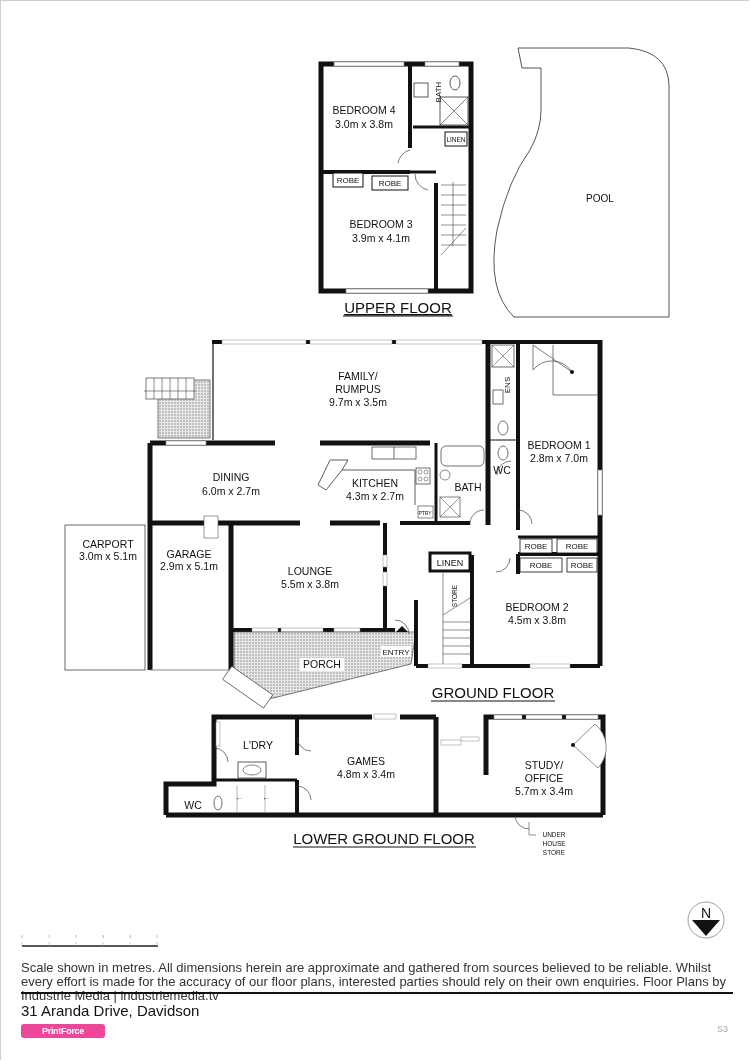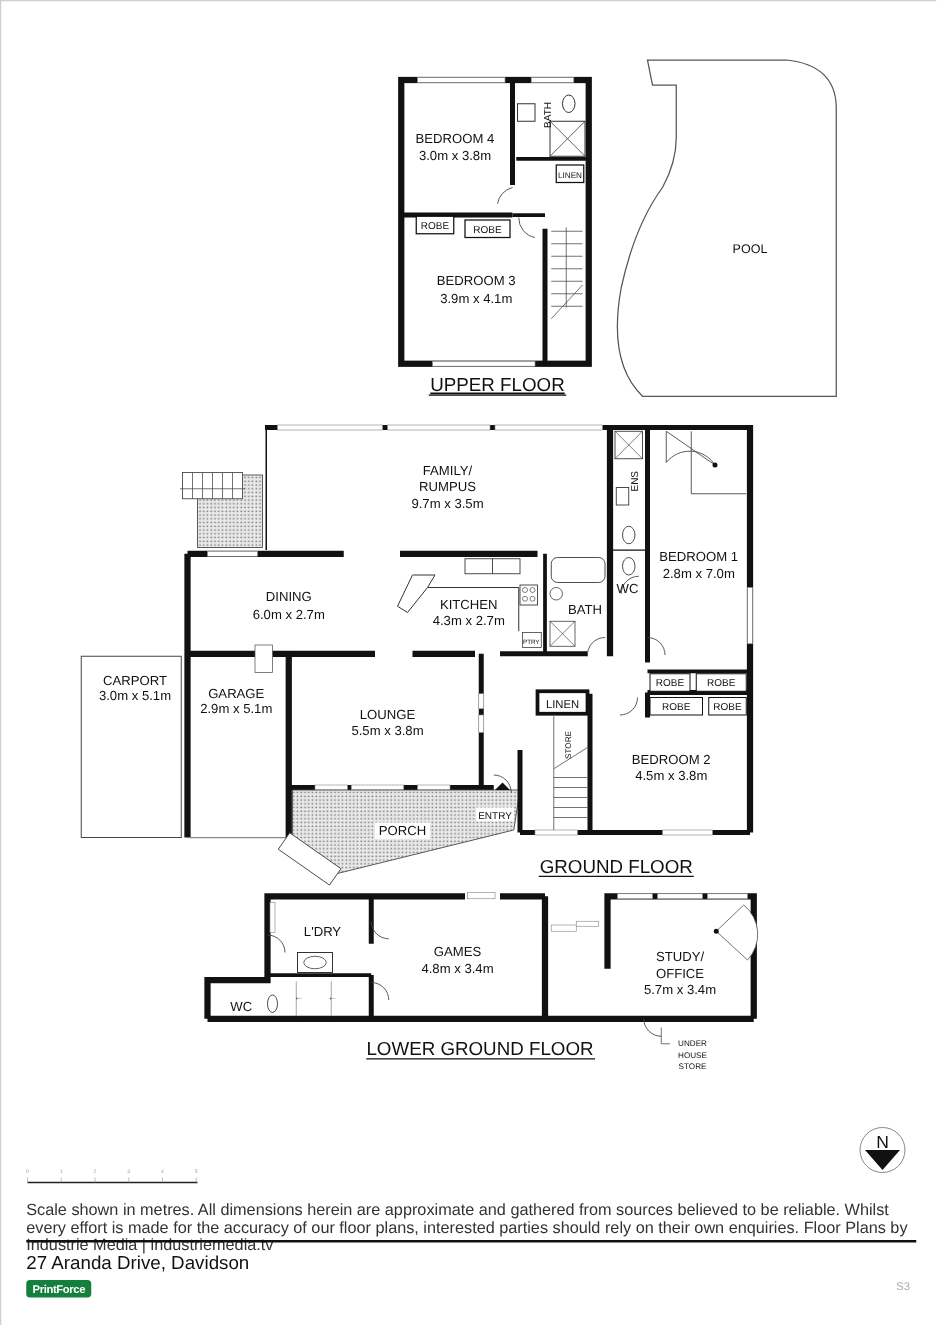--- a/index.html
+++ b/index.html
@@ -10,22 +10,22 @@
   svg.plan { position: absolute; left: 0; top: 0; }
   .rl { font-family: "Liberation Sans", sans-serif; font-size: 10.5px; fill: #111; text-anchor: middle; }
   .sm { font-family: "Liberation Sans", sans-serif; font-size: 8px; fill: #111; text-anchor: middle; }
   .tiny { font-family: "Liberation Sans", sans-serif; font-size: 6.5px; fill: #111; text-anchor: middle; }
   .floor { font-family: "Liberation Sans", sans-serif; font-size: 15px; fill: #111; text-anchor: middle; }
   .disclaimer { position: absolute; left: 21px; top: 961px; width: 712px;
                 font-size: 13px; line-height: 14px; color: #333; }
   .s3 { position: absolute; right: 22px; top: 980px; font-size: 9px; color: #aaa; margin-top: 44px; }
   .rule { position: absolute; left: 21px; top: 992px; width: 712px; height: 2px; background: #111; }
   .address { position: absolute; left: 21px; top: 1002px; font-size: 15px; color: #111; }
-  .badge { position: absolute; left: 21px; top: 1024px; background: #15803d; color: #fff;
-           font-size: 9px; font-weight: bold; padding: 2px 5px; border-radius: 3px; letter-spacing: -0.3px; }
+  .badge { position: absolute; left: 21px; top: 1024px; background: #ec4899; color: #fff;
+           font-size: 9px; font-weight: bold; padding: 2px 21px; border-radius: 3px; letter-spacing: -0.3px; }
   .logo { position: absolute; left: 566px; top: 1062px; width: 170px; height: 34px; text-align: center; }
   .logo .mark { position: absolute; left: 0; top: 2px; width: 26px; height: 26px; background: #2a2a2a;
                 border-radius: 5px; }
   .logo .mark::after { content: ""; position: absolute; left: 7px; top: 8px; width: 0; height: 0;
                 border-left: 6px solid transparent; border-right: 6px solid transparent;
                 border-bottom: 10px solid #fff; }
   .logo .bar { position: absolute; left: 31px; top: 2px; width: 1px; height: 28px; background: #444; }
   .logo .name { position: absolute; left: 36px; top: -4px; font-size: 24px; font-weight: bold;
                 color: #2a2a2a; letter-spacing: -0.8px; }
   .logo .sub { position: absolute; right: 0; top: 25px; font-size: 6px; letter-spacing: 3px; color: #555; }
@@ -328,21 +328,21 @@
 
 <svg class="compass" width="40" height="40" viewBox="0 0 40 40">
   <circle cx="20" cy="20" r="18" fill="#fff" stroke="#888" stroke-width="0.8"></circle>
   <polygon points="6,20 34,20 20,36" fill="#111"></polygon>
   <text x="20" y="18" text-anchor="middle" style="font-family:'Liberation Sans',sans-serif;font-size:14px" fill="#111">N</text>
 </svg>
 
 <div class="disclaimer">Scale shown in metres. All dimensions herein are approximate and gathered from sources believed to be reliable. Whilst every effort is made for the accuracy of our floor plans, interested parties should rely on their own enquiries. Floor Plans by Industrie Media | industriemedia.tv</div>
 <div class="s3">S3</div>
 <div class="rule"></div>
-<div class="address">27 Aranda Drive, Davidson</div>
+<div class="address">31 Aranda Drive, Davidson</div>
 <div class="badge">PrintForce</div>
 
 <div class="logo">
   <div class="mark"></div>
   <div class="bar"></div>
   <div class="name">firstnational</div>
   <div class="sub">REAL ESTATE</div>
 </div>
 
 </body></html>

